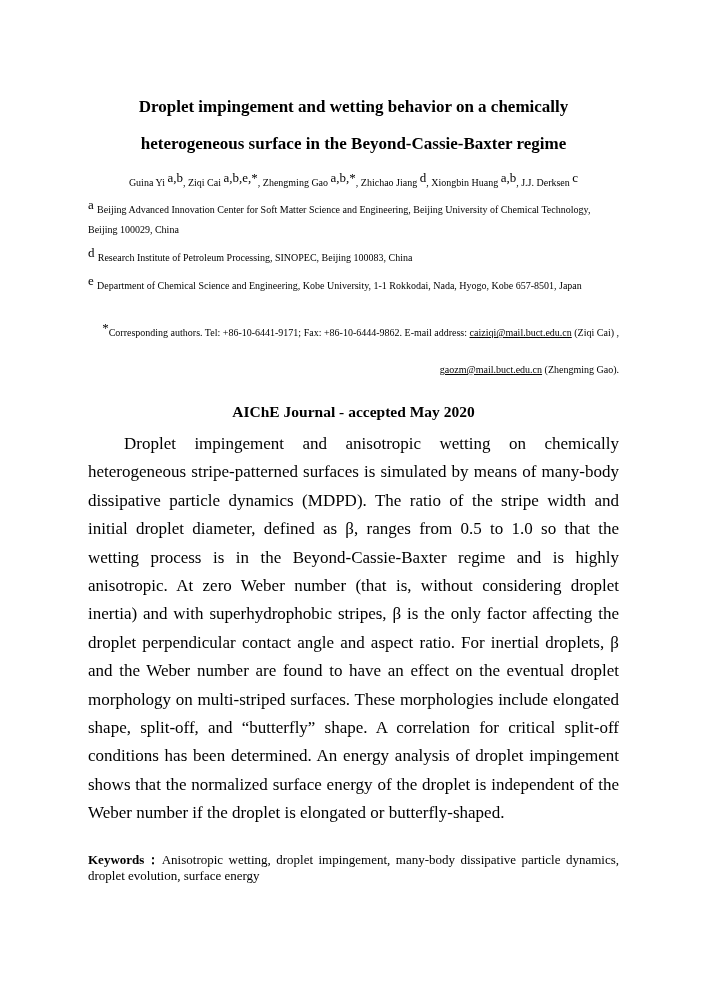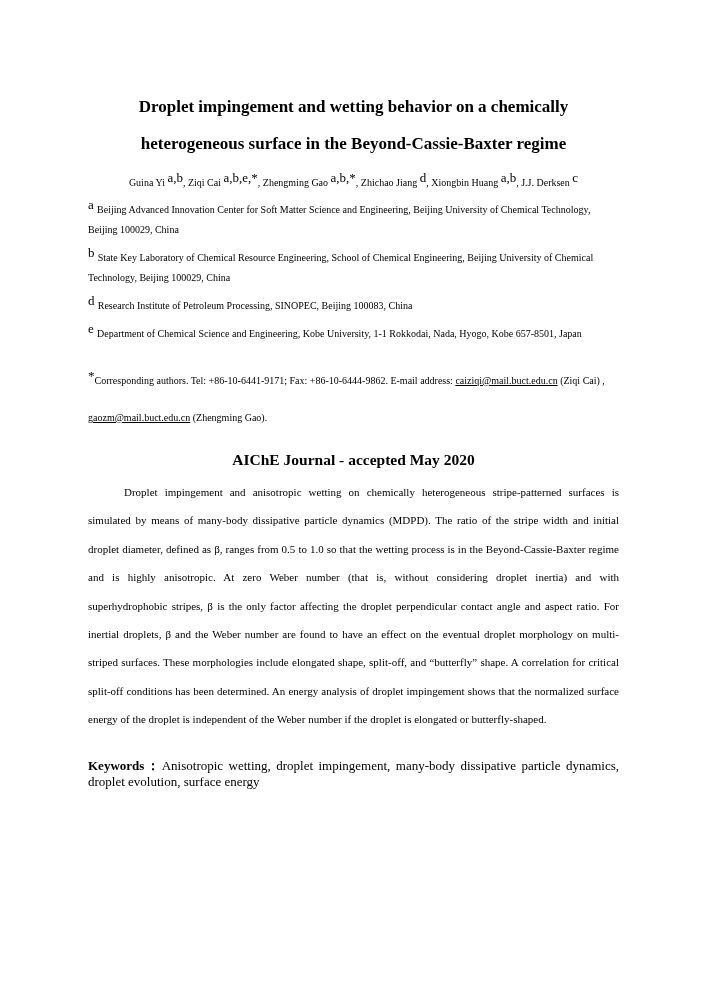--- a/index.html
+++ b/index.html
@@ -40,21 +40,21 @@
     margin-top: 10px;
   }
   .affiliation {
     font-size: 10px;
     line-height: 20px;
     margin-bottom: 8px;
   }
   .corresponding {
     margin: 18px 0 0 0;
     font-size: 10px;
-    text-align: left;
+    text-align: right;
     line-height: 37px;
   }
   .email-link {
     color: #000000;
     text-decoration: underline;
     cursor: pointer;
   }
   .journal {
     margin: 12px 0 0 0;
     font-size: 15.5px;
@@ -65,21 +65,21 @@
   }
   .abstract-heading {
     margin: 22px 0 0 0;
     font-size: 15px;
     font-weight: bold;
     text-align: left;
     line-height: 22px;
   }
   .abstract-text {
     margin: 6px 0 0 0;
-    font-size: 11px;
+    font-size: 17px;
     line-height: 28.4px;
     text-align: justify;
     text-align-last: left;
     text-indent: 36px;
   }
   .keywords {
     margin: 24px 0 0 0;
     font-size: 13px;
     line-height: 16px;
     text-align: justify;
@@ -93,21 +93,20 @@
 <body>
 
 <div class="page">
 
   <h1 class="title">Droplet impingement and wetting behavior on a chemically heterogeneous surface in the Beyond-Cassie-Baxter regime</h1>
 
   <p class="authors"><span>Guina Yi <sup>a,b</sup></span>, <span>Ziqi Cai <sup>a,b,e,*</sup></span>, <span>Zhengming Gao <sup>a,b,*</sup></span>, <span>Zhichao Jiang <sup>d</sup></span>, <span>Xiongbin Huang <sup>a,b</sup></span>, <span>J.J. Derksen <sup>c</sup></span></p>
 
   <div class="affiliations">
       <div class="affiliation"><sup>a </sup>Beijing Advanced Innovation Center for Soft Matter Science and Engineering, Beijing University of Chemical Technology, Beijing 100029, China</div>
-      <div class="affiliation"><sup>b </sup>State Key Laboratory of Chemical Resource Engineering, School of Chemical Engineering, Beijing University of Chemical Technology, Beijing 100029, China</div>
       <div class="affiliation"><sup>d </sup>Research Institute of Petroleum Processing, SINOPEC, Beijing 100083, China</div>
       <div class="affiliation"><sup>e </sup>Department of Chemical Science and Engineering, Kobe University, 1-1 Rokkodai, Nada, Hyogo, Kobe 657-8501, Japan</div>
     </div>
 
   <p class="corresponding"><sup>*</sup><span>Corresponding authors. Tel: +86-10-6441-9171; Fax: +86-10-6444-9862. E-mail address: </span><a class="email-link">caiziqi@mail.buct.edu.cn</a><span> (Ziqi Cai) , </span><a class="email-link">gaozm@mail.buct.edu.cn</a><span> (Zhengming Gao).</span></p>
 
   <p class="journal">AIChE Journal - accepted May 2020</p>
 
 
   <p class="abstract-text">Droplet impingement and anisotropic wetting on chemically heterogeneous stripe-patterned surfaces is simulated by means of many-body dissipative particle dynamics (MDPD). The ratio of the stripe width and initial droplet diameter, defined as β, ranges from 0.5 to 1.0 so that the wetting process is in the Beyond-Cassie-Baxter regime and is highly anisotropic. At zero Weber number (that is, without considering droplet inertia) and with superhydrophobic stripes, β is the only factor affecting the droplet perpendicular contact angle and aspect ratio. For inertial droplets, β and the Weber number are found to have an effect on the eventual droplet morphology on multi-striped surfaces. These morphologies include elongated shape, split-off, and “butterfly” shape. A correlation for critical split-off conditions has been determined. An energy analysis of droplet impingement shows that the normalized surface energy of the droplet is independent of the Weber number if the droplet is elongated or butterfly-shaped.</p>

